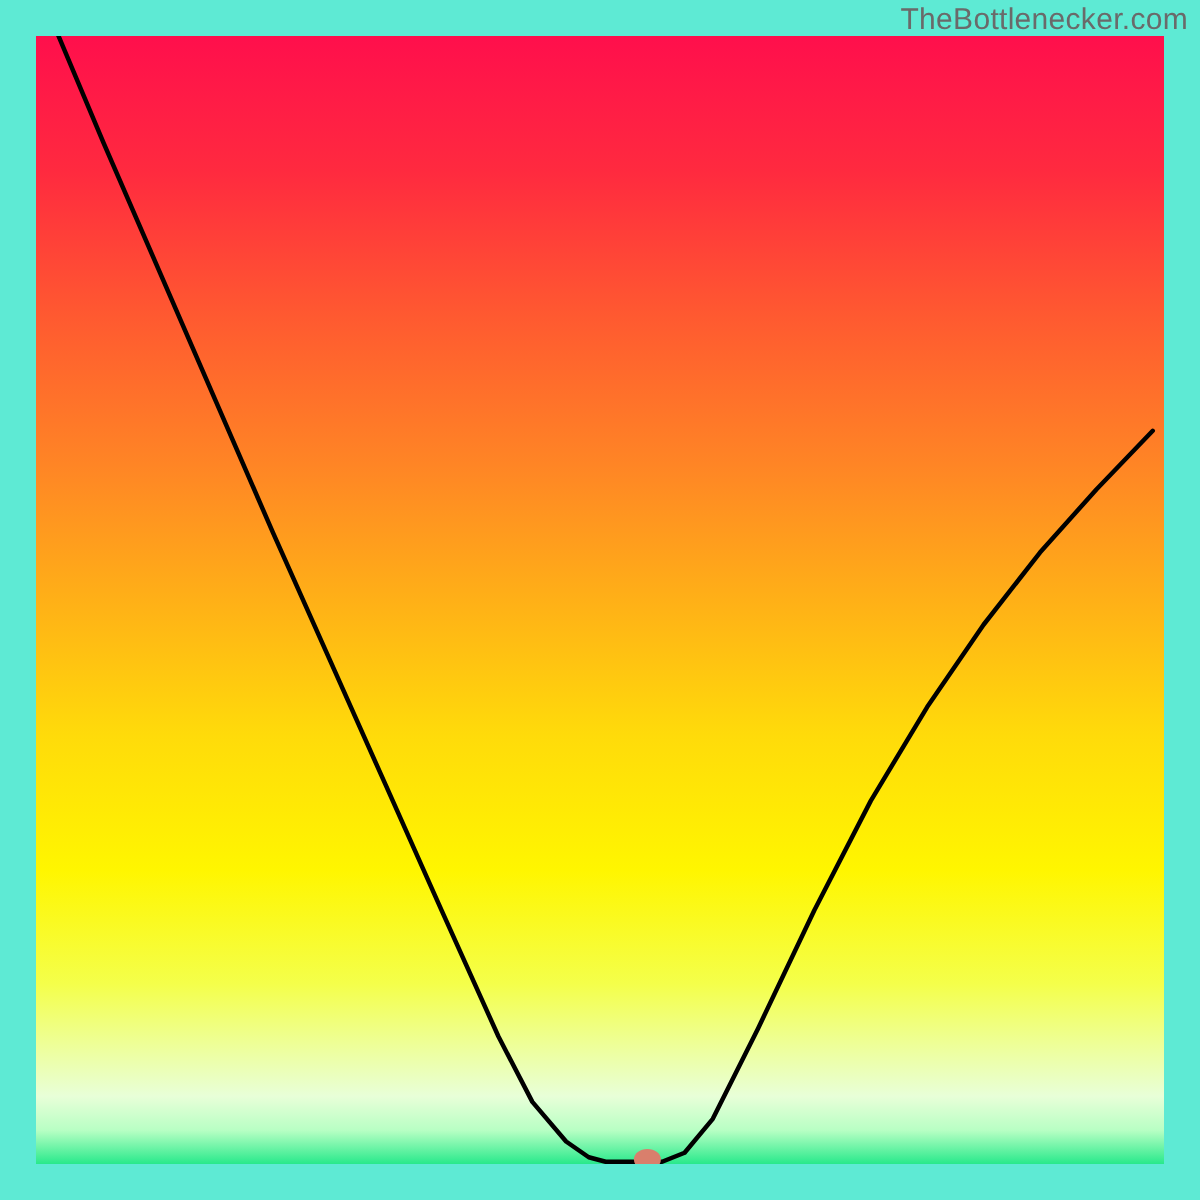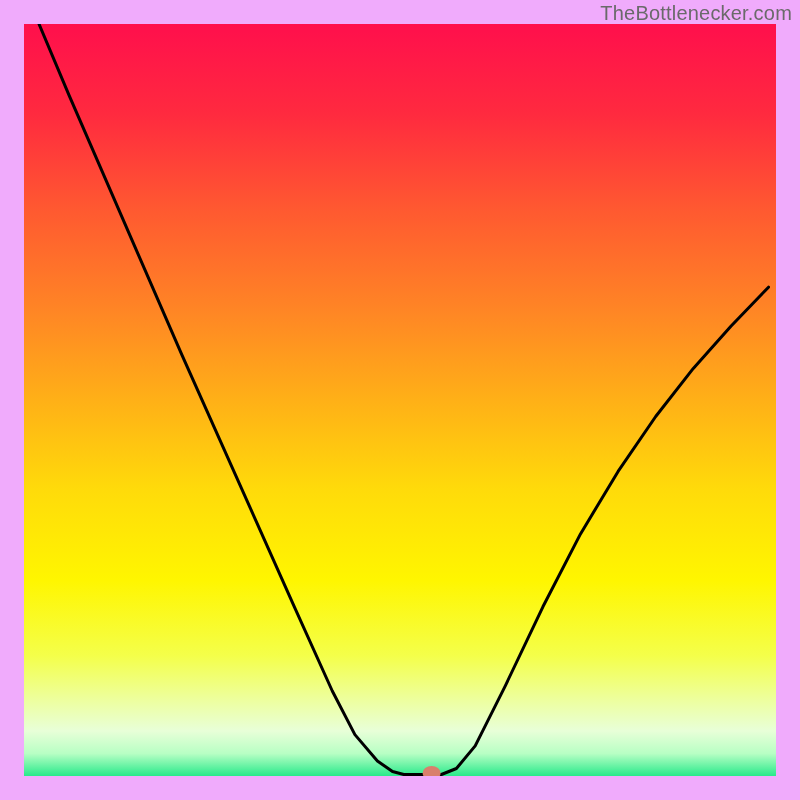--- a/index.html
+++ b/index.html
@@ -7,21 +7,21 @@
     padding: 0;
     width: 800px;
     height: 800px;
     background: #000;
     font-family: Arial, Helvetica, sans-serif;
   }
   .stage {
     position: relative;
     width: 800px;
     height: 800px;
-    background: #f0abfc;
+    background: #5eead4;
   }
   .frame {
     position: absolute;
     top: 24px;
     left: 24px;
     width: 752px;
     height: 752px;
     background: #000;
   }
   .plot {

